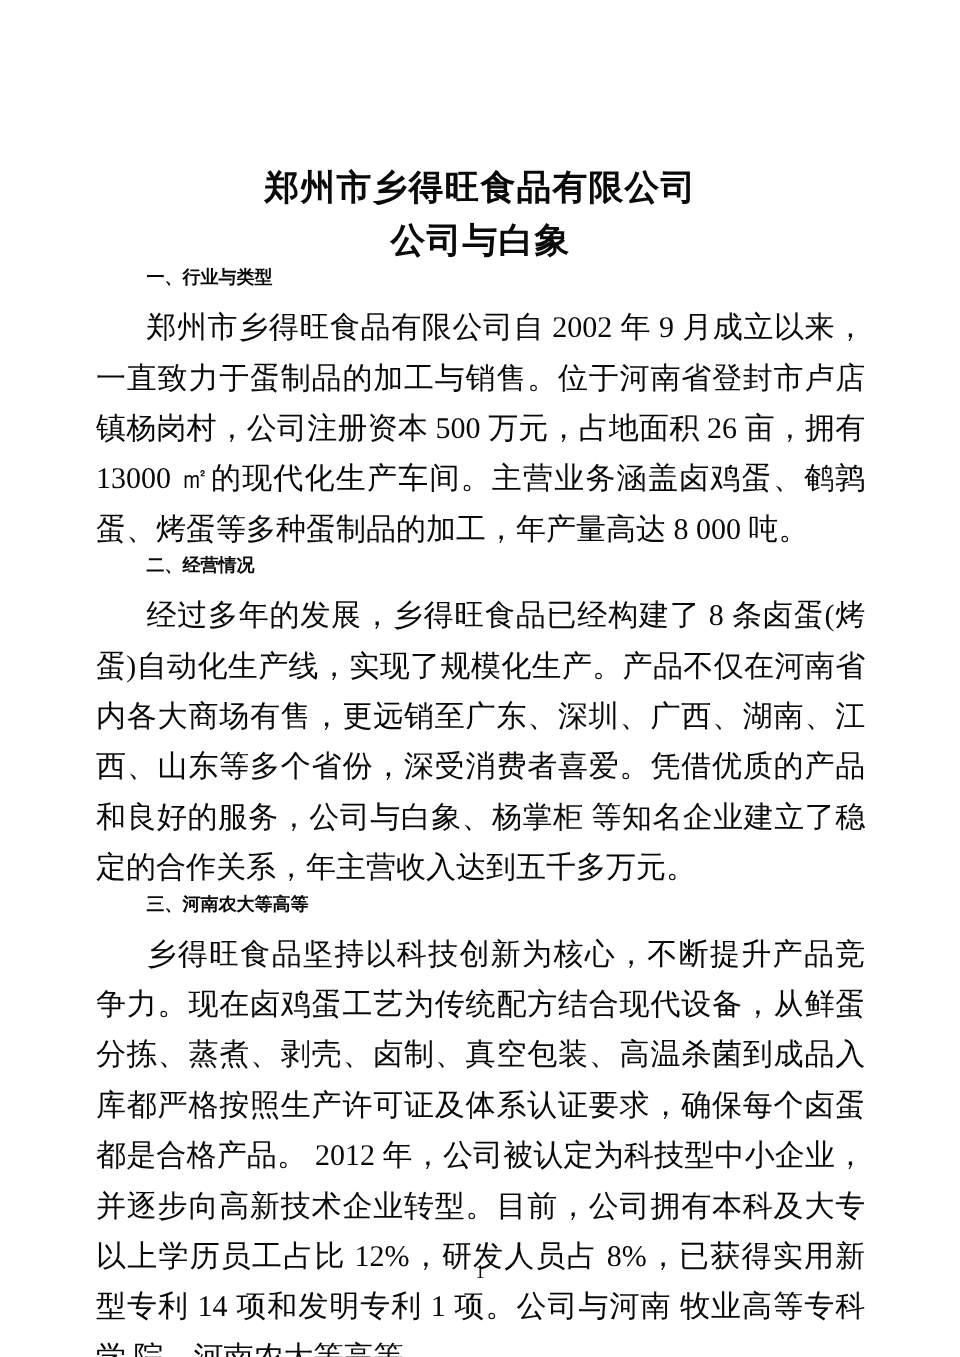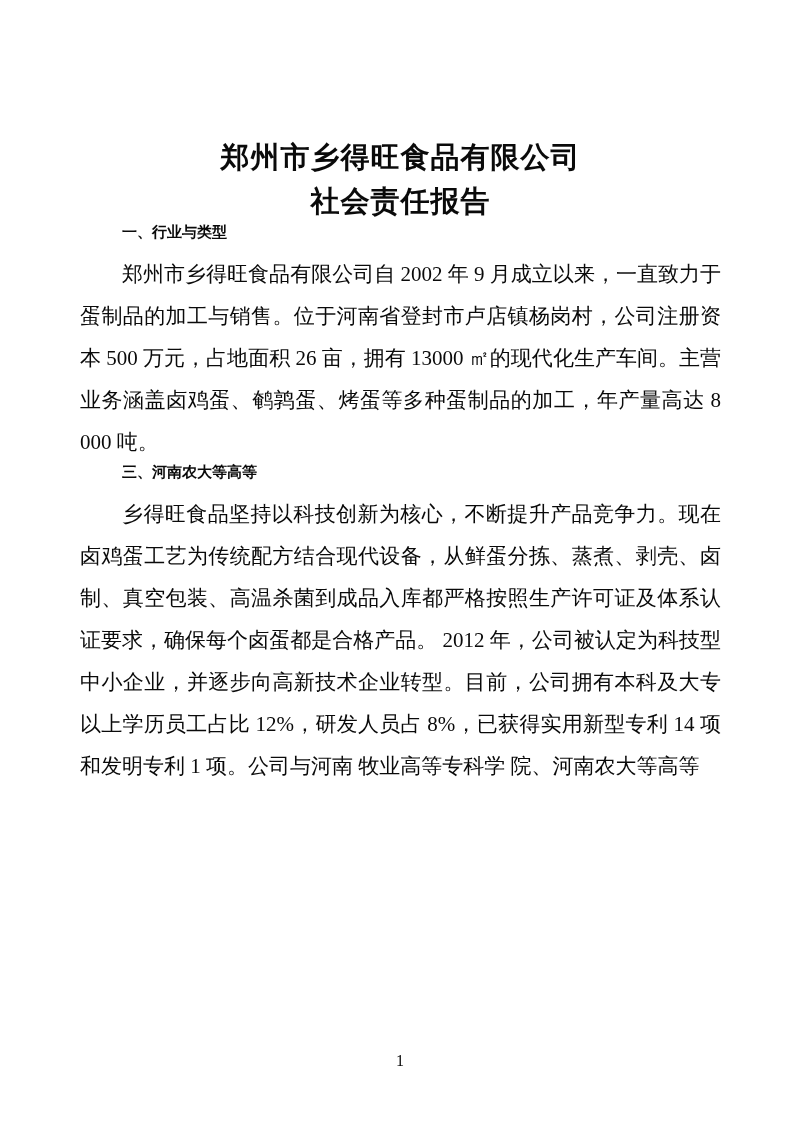--- a/index.html
+++ b/index.html
@@ -35,21 +35,21 @@
     margin-top: -12px;
   }
   .section-heading {
     font-size: 15px;
     font-weight: bold;
     line-height: 42px;
     padding-left: 42px;
   }
   .body-paragraph {
     margin: 0;
-    font-size: 21px;
+    font-size: 25px;
     line-height: 42px;
     text-align: justify;
     text-justify: inter-ideograph;
     text-indent: 42px;
   }
   .page-number {
     position: absolute;
     left: 0;
     right: 0;
     top: 1030px;
@@ -58,27 +58,31 @@
     line-height: 20px;
   }
 </style>
 </head>
 <body>
 
 <div class="page">
   <div class="content">
 
     <div class="doc-title">郑州市乡得旺食品有限公司</div>
-    <div class="doc-title">社会责任报告</div>
+    <div class="doc-title">公司与白象</div>
 
     <div class="section">
       <div class="section-heading">一、行业与类型</div>
       <p class="body-paragraph">郑州市乡得旺食品有限公司自 2002 年 9 月成立以来，一直致力于蛋制品的加工与销售。位于河南省登封市卢店镇杨岗村，公司注册资本 500 万元，占地面积 26 亩，拥有 13000 ㎡的现代化生产车间。主营业务涵盖卤鸡蛋、鹌鹑蛋、烤蛋等多种蛋制品的加工，年产量高达 8 000 吨。</p>
     </div>
 
+    <div class="section">
+      <div class="section-heading">二、经营情况</div>
+      <p class="body-paragraph">经过多年的发展，乡得旺食品已经构建了 8 条卤蛋(烤蛋)自动化生产线，实现了规模化生产。产品不仅在河南省内各大商场有售，更远销至广东、深圳、广西、湖南、江西、山东等多个省份，深受消费者喜爱。凭借优质的产品和良好的服务，公司与白象、杨掌柜 等知名企业建立了稳定的合作关系，年主营收入达到五千多万元。</p>
+    </div>
 
     <div class="section">
       <div class="section-heading">三、河南农大等高等</div>
       <p class="body-paragraph">乡得旺食品坚持以科技创新为核心，不断提升产品竞争力。现在卤鸡蛋工艺为传统配方结合现代设备，从鲜蛋分拣、蒸煮、剥壳、卤制、真空包装、高温杀菌到成品入库都严格按照生产许可证及体系认证要求，确保每个卤蛋都是合格产品。 2012 年，公司被认定为科技型中小企业，并逐步向高新技术企业转型。目前，公司拥有本科及大专以上学历员工占比 12%，研发人员占 8%，已获得实用新型专利 14 项和发明专利 1 项。公司与河南 牧业高等专科学 院、河南农大等高等</p>
     </div>
 
   </div>
 
   <div class="page-number">1</div>
 </div>

